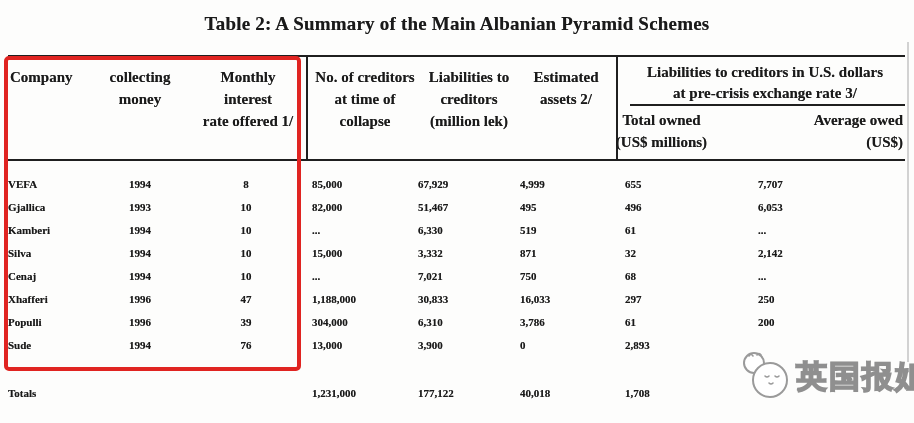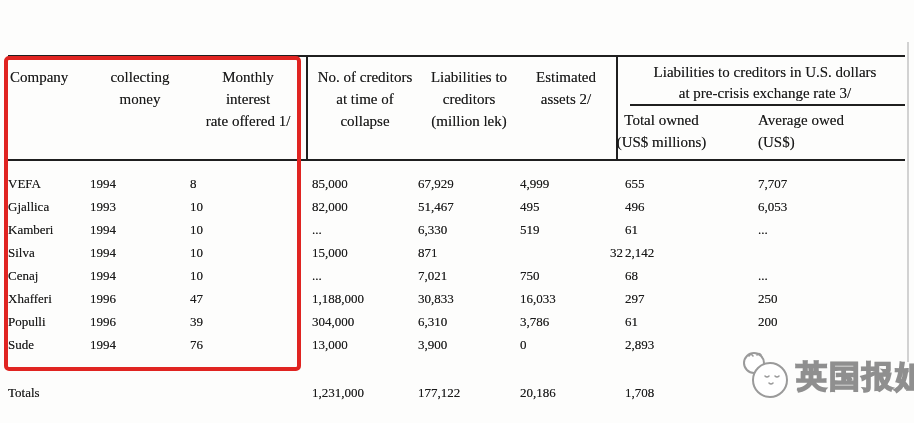--- a/index.html
+++ b/index.html
@@ -22,38 +22,38 @@
     font-size:19px;font-weight:700;letter-spacing:.2px;
   }
   .hline{position:absolute;background:var(--rule);height:2px;}
   .rule-top{left:8px;top:55px;width:897px;}
   .rule-header-bottom{left:8px;top:159px;width:897px;}
   .rule-usd{left:630px;top:104px;width:275px;height:2px;}
   .vline{position:absolute;background:var(--rule);width:2px;}
   .vline-a{left:306px;top:55px;height:106px;}
   .vline-b{left:616px;top:55px;height:106px;}
   .scan-edge{position:absolute;left:907px;top:42px;height:320px;width:2px;background:#d2d2d2;}
-  .hdr{position:absolute;font-size:15px;font-weight:400;line-height:22px;text-align:center;}
+  .hdr{position:absolute;font-size:15px;font-weight:700;line-height:22px;text-align:center;}
   .hdr-company{left:10px;top:66px;width:78px;text-align:left;}
   .hdr-date{left:88px;top:66px;width:104px;}
   .hdr-rate{left:192px;top:66px;width:112px;}
   .hdr-creditors{left:312px;top:66px;width:106px;}
   .hdr-liab{left:418px;top:66px;width:102px;}
   .hdr-assets{left:522px;top:66px;width:88px;}
   .hdr-usd{left:625px;top:62px;width:280px;line-height:21px;}
   .hdr-total{left:595px;top:109px;width:133px;}
-  .hdr-avg{left:758px;top:109px;width:145px;text-align:left;}
+  .hdr-avg{left:758px;top:109px;width:145px;text-align:right;}
   .tbody{position:absolute;left:8px;top:172px;width:897px;}
   .trow{
-    display:grid;height:23px;align-items:center;font-size:13px;font-weight:400;
+    display:grid;height:23px;align-items:center;font-size:11px;font-weight:700;
     grid-template-columns:82px 100px 112px 10px 106px 102px 90px 15px 133px 145px;
   }
   .totals-row{position:absolute;left:8px;top:381px;width:897px;}
   .c-l{text-align:left;}
-  .c-c{}
+  .c-c{text-align:center;}
   .c-r{text-align:left;}
   .highlight-box{
     position:absolute;left:4px;top:56px;width:297px;height:315px;
     border:4px solid var(--highlight-red);border-radius:5px;pointer-events:none;
   }
   .watermark{
     position:absolute;left:738px;top:350px;display:flex;align-items:center;gap:2px;
   }
   .mascot{width:56px;height:54px;}
   .watermark-text{
@@ -61,20 +61,21 @@
     font-size:31px;font-weight:700;letter-spacing:2px;color:#ffffff;
     -webkit-text-stroke:1.6px var(--watermark-gray);
     text-shadow:0 0 1px #9a9a9a;white-space:nowrap;
   }
 </style>
 </head>
 <body>
 
 <div class="stage">
 
+  <div class="title">Table 2: A Summary of the Main Albanian Pyramid Schemes</div>
 
   <div class="hline rule-top"></div>
   <div class="hline rule-header-bottom"></div>
   <div class="hline rule-usd"></div>
   <div class="vline vline-a"></div>
   <div class="vline vline-b"></div>
   <div class="scan-edge"></div>
 
   <div class="hdr hdr-company">Company</div>
   <div class="hdr hdr-date">
@@ -149,20 +150,21 @@
         <div></div>
       <div class="c-r">61</div>
       <div class="c-r">...</div>
     </div>
     <div class="trow">
       <div class="c-l">Silva</div>
       <div class="c-c">1994</div>
       <div class="c-c">10</div>
         <div></div>
       <div class="c-r">15,000</div>
+      <div class="c-r">3,332</div>
       <div class="c-r">871</div>
         <div></div>
       <div class="c-r">32</div>
       <div class="c-r">2,142</div>
     </div>
     <div class="trow">
       <div class="c-l">Cenaj</div>
       <div class="c-c">1994</div>
       <div class="c-c">10</div>
         <div></div>
@@ -210,21 +212,21 @@
     </div>
   </div>
 
   <div class="trow totals-row">
     <div class="c-l">Totals</div>
     <div class="c-c"></div>
     <div class="c-c"></div>
       <div></div>
     <div class="c-r">1,231,000</div>
     <div class="c-r">177,122</div>
-    <div class="c-r">20,186</div>
+    <div class="c-r">40,018</div>
       <div></div>
     <div class="c-r">1,708</div>
     <div class="c-r"></div>
   </div>
 
   <div class="highlight-box"></div>
 
   <div class="watermark">
     <svg class="mascot" viewBox="0 0 56 54">
       <g fill="#ffffff" stroke="#9a9a9a" stroke-width="2">

